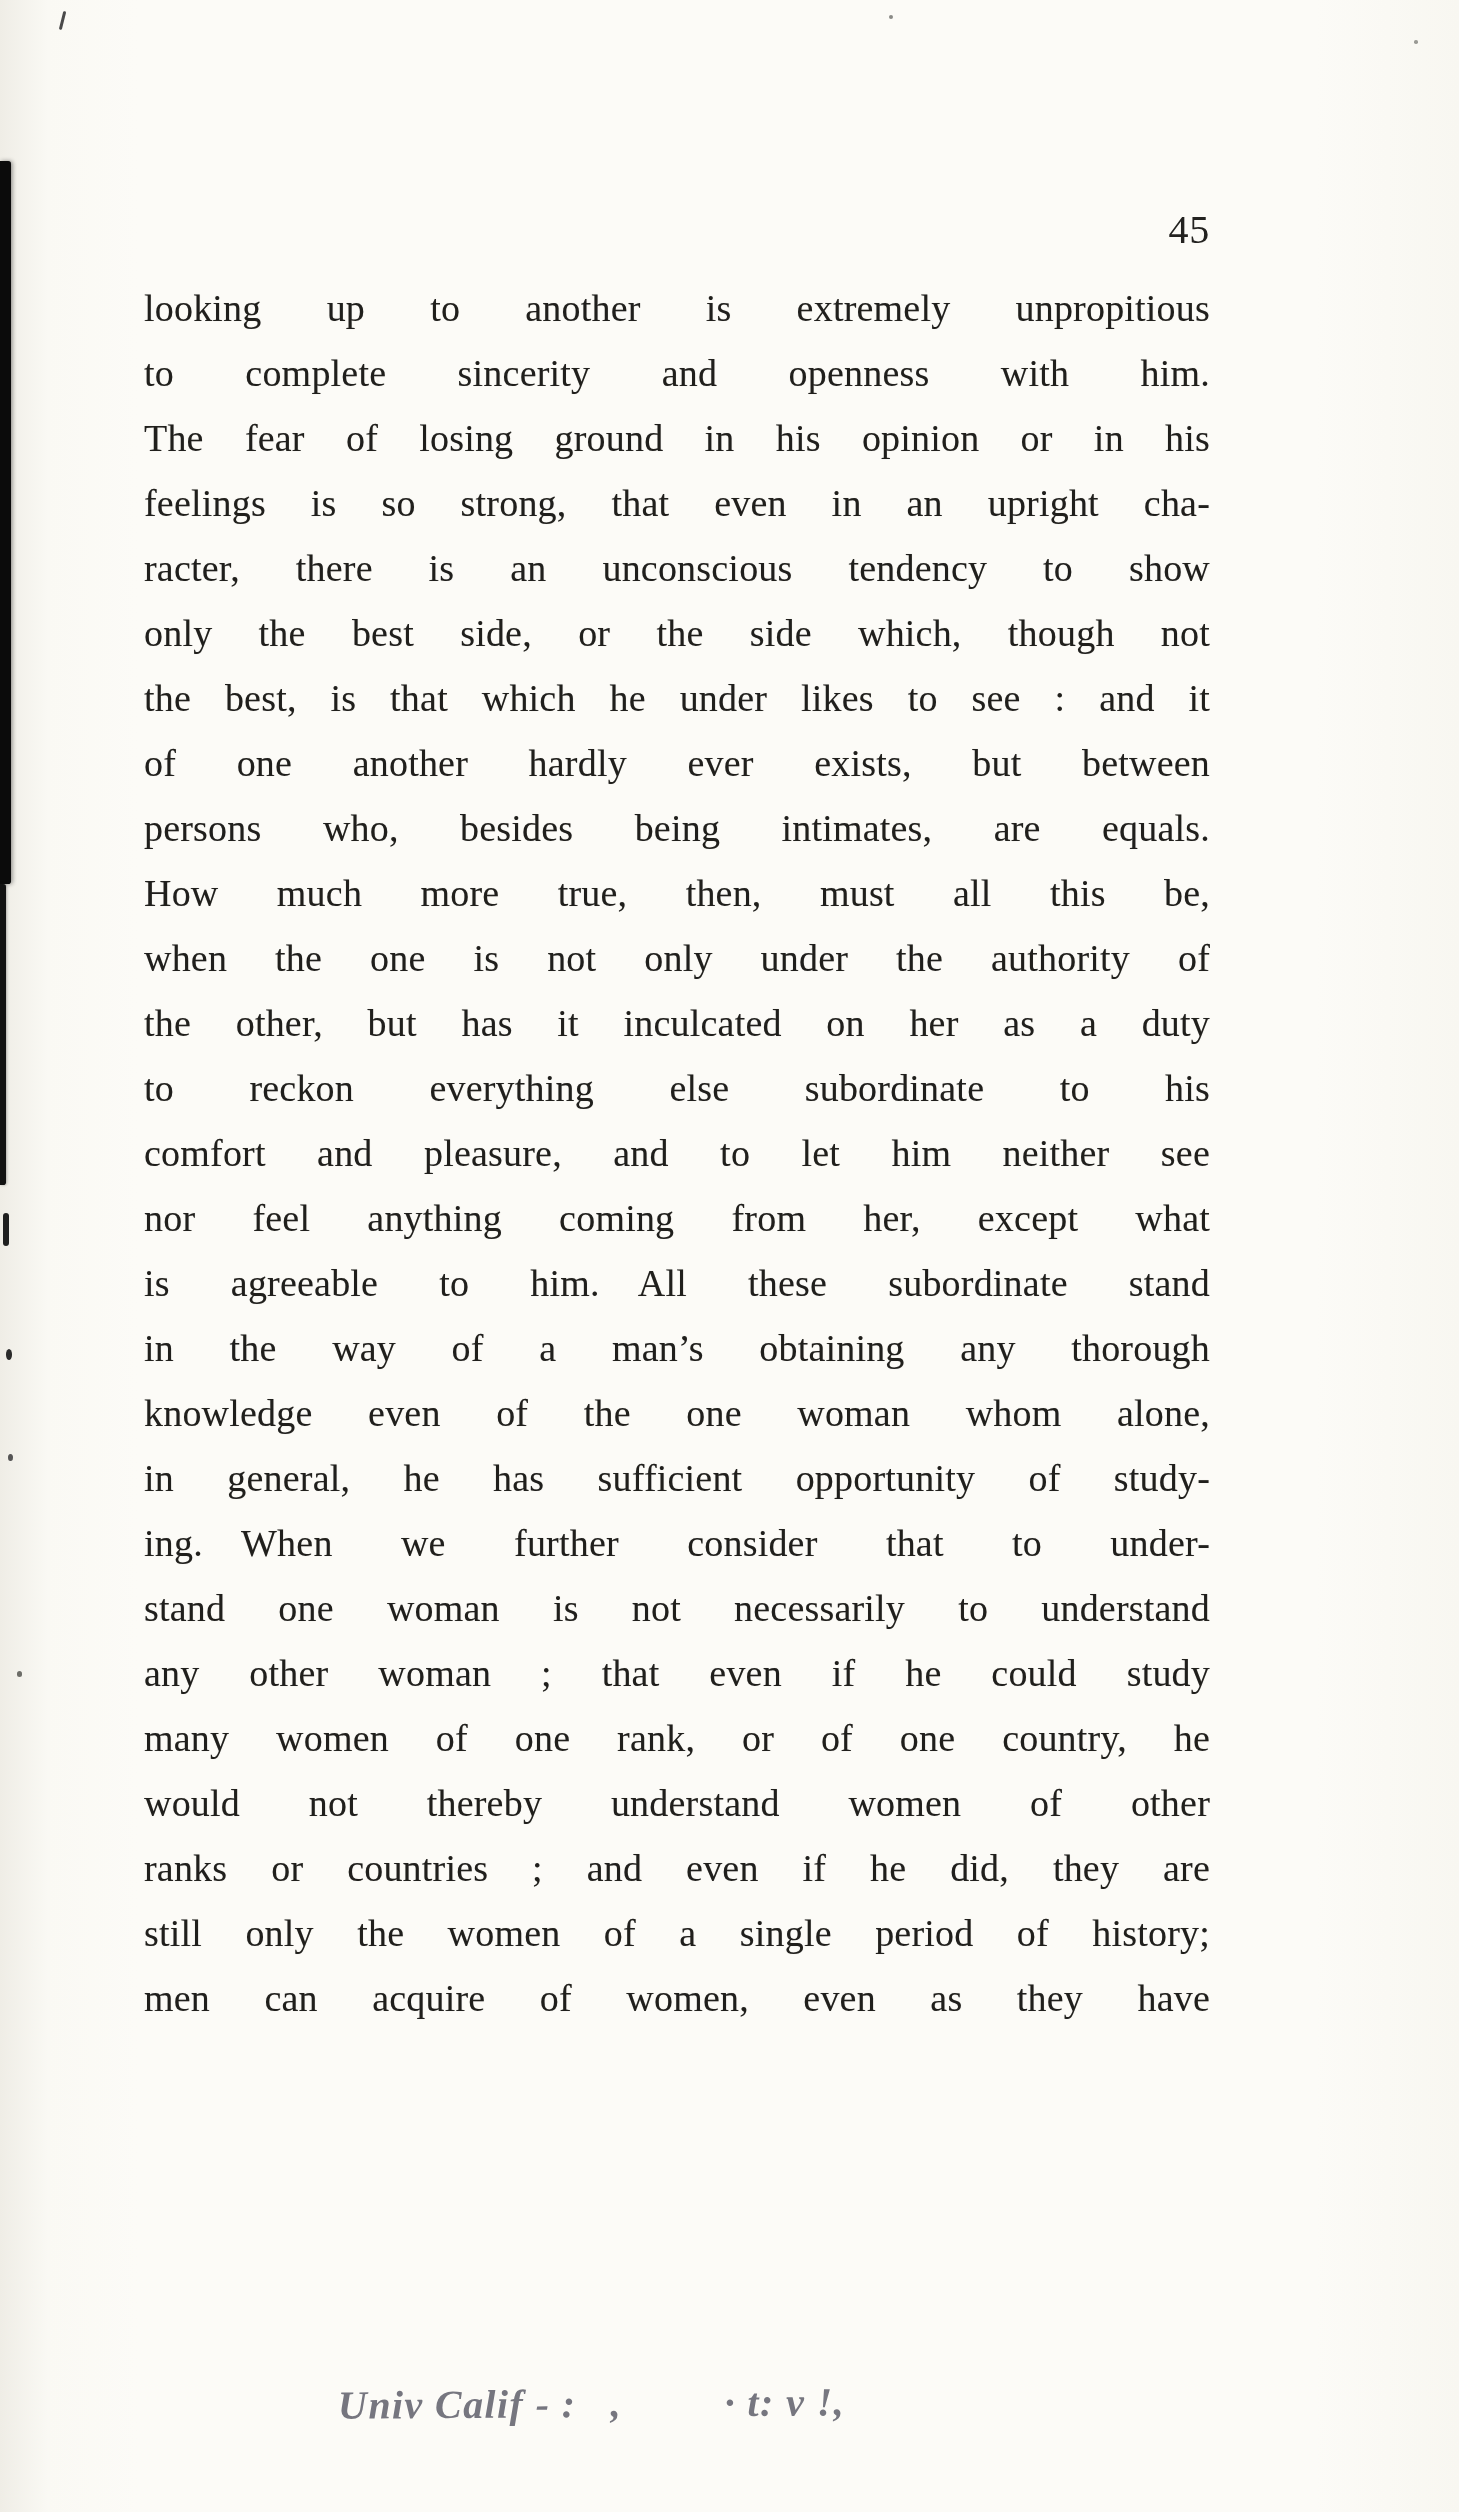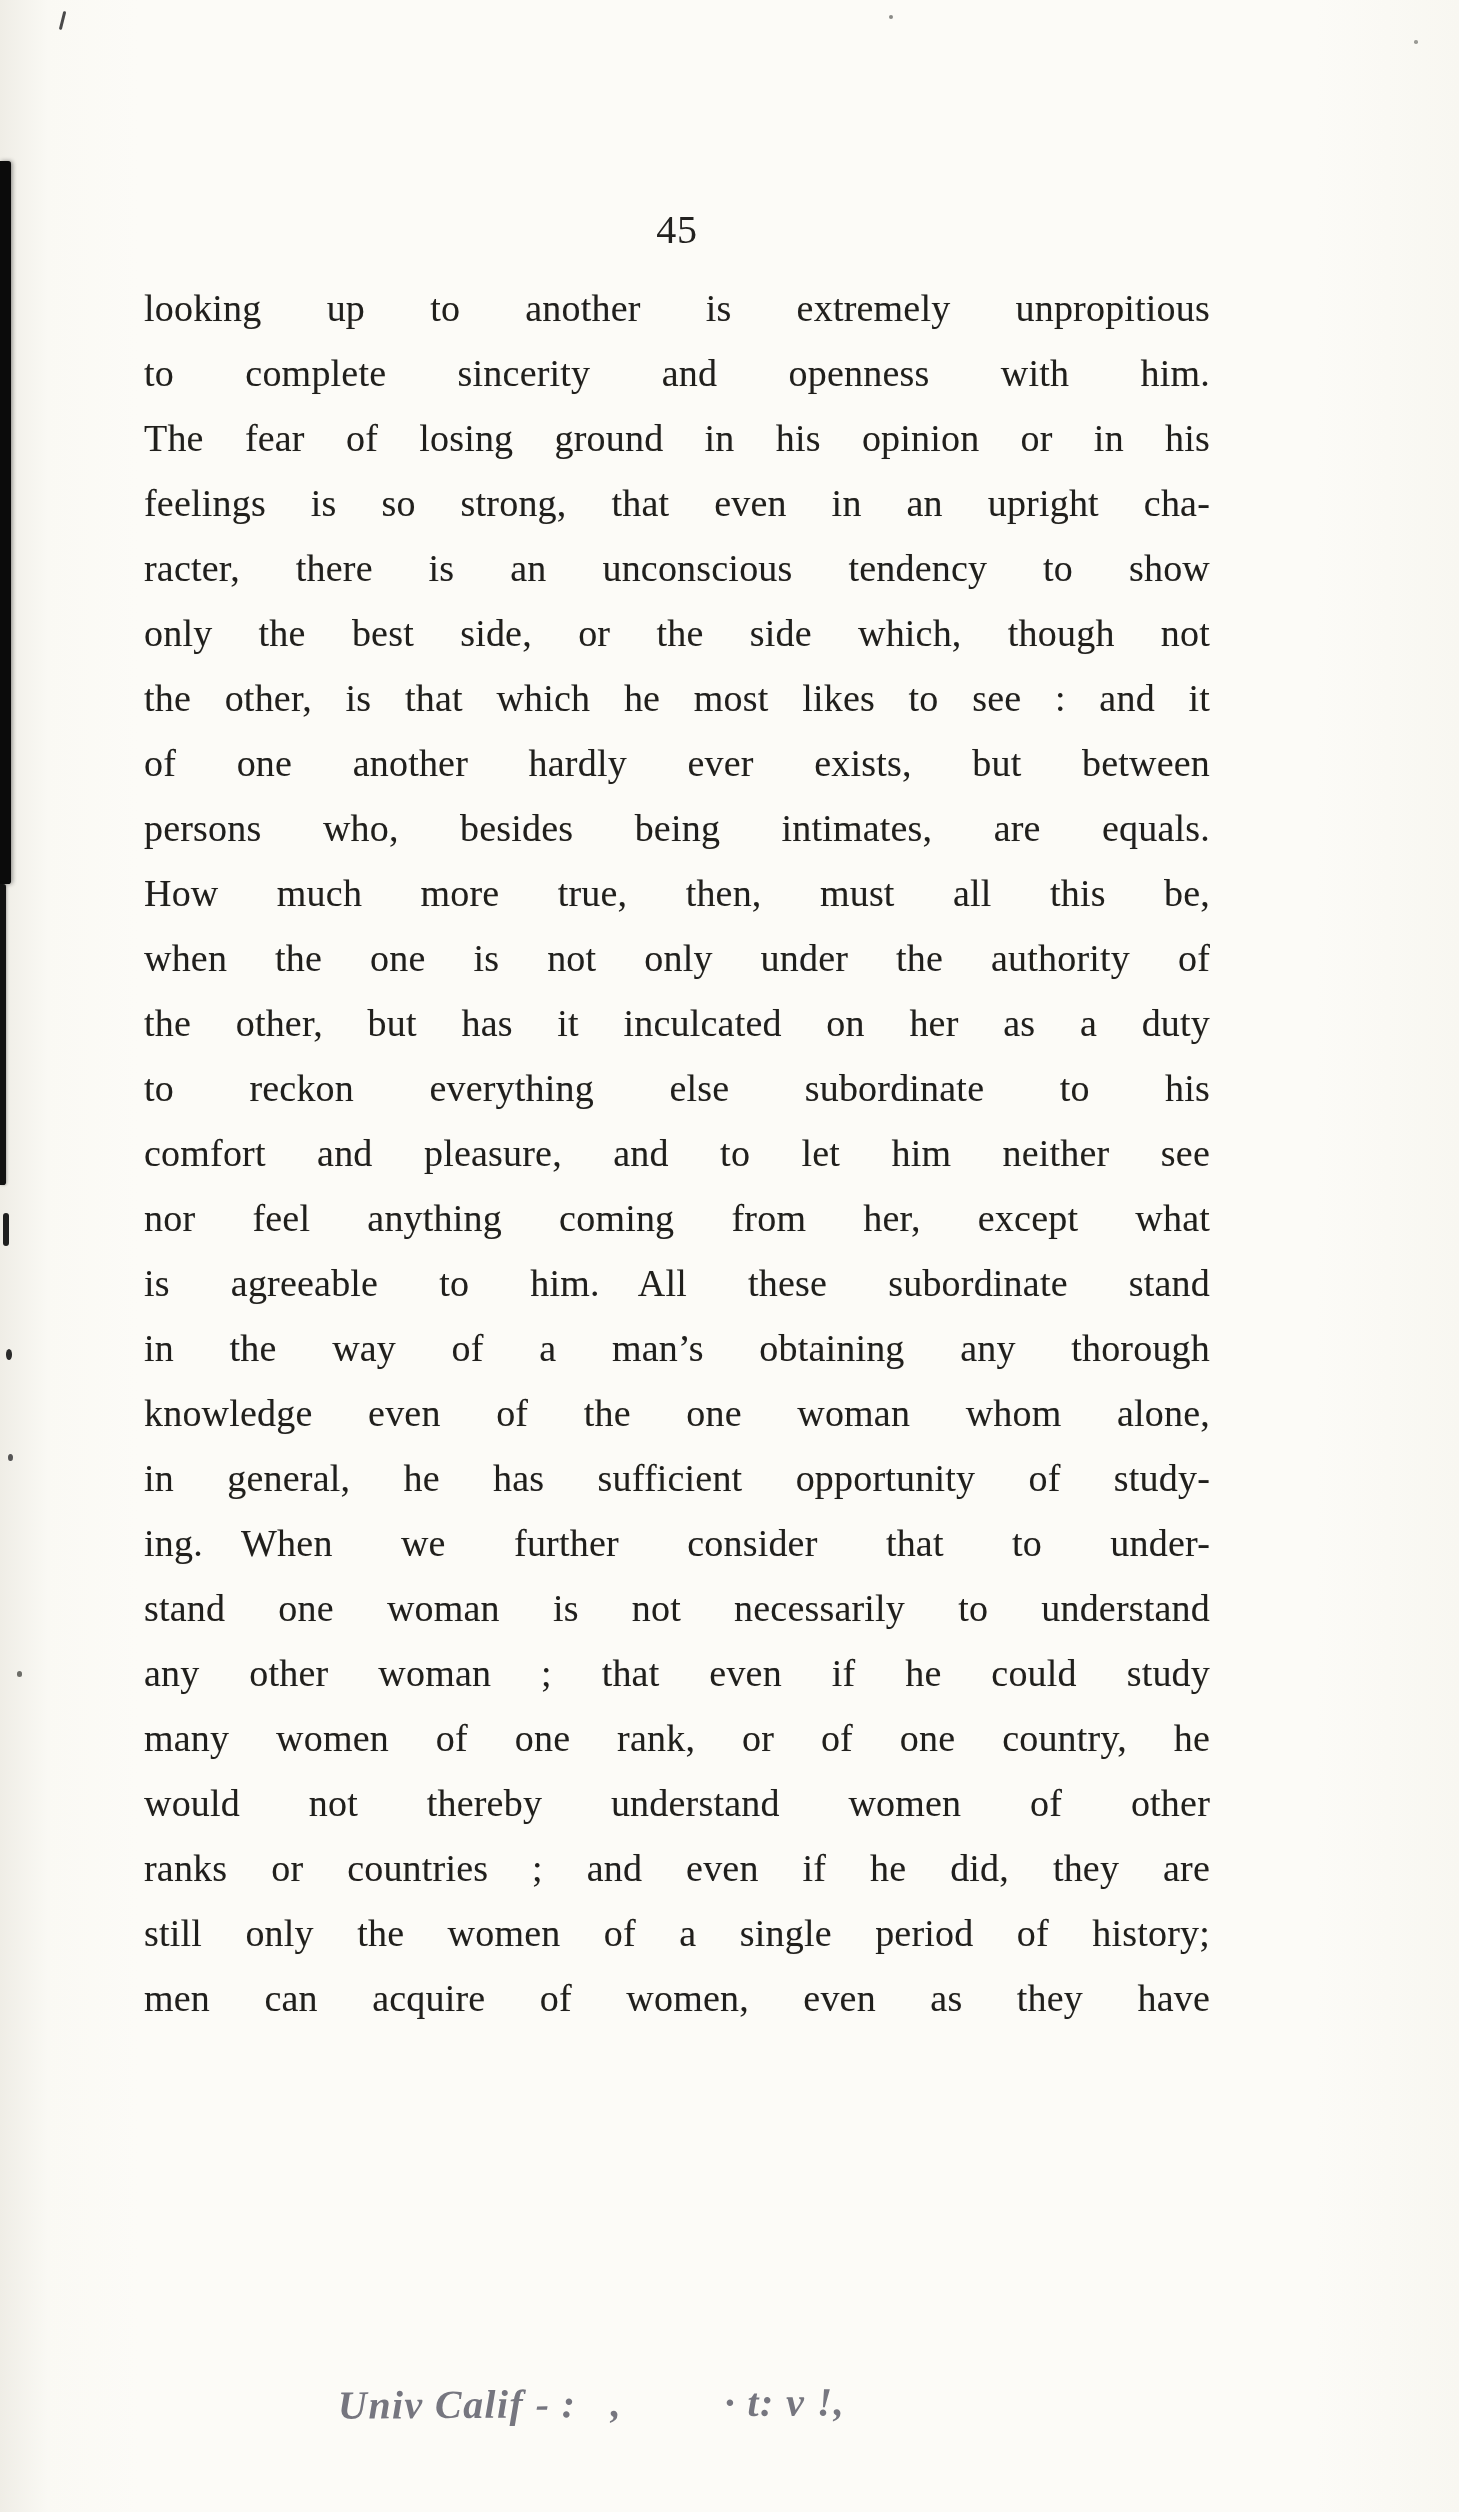--- a/index.html
+++ b/index.html
@@ -38,21 +38,21 @@
   .a3 { left: 8.3px; top: 1454px; width: 4.8px;  height: 7px; border-radius: 50%; background:#555; }
   .a4 { left: 61px; top: 11px;   width: 2.8px;  height: 19.4px; transform: rotate(14deg); border-radius: 1.4px; background:#4a4a4a; }
   .a5 { left: 889px; top: 15.2px; width: 4.2px;  height: 4.2px;  border-radius: 50%; background:#8a8a86; }
   .a6 { left: 1414px; top: 40px; width: 3.5px;  height: 3.5px;  border-radius: 50%; background:#9a9a95; }
   .a7 { left: 16.6px;  top: 1671px; width: 5.5px; height: 5.5px;  border-radius: 50%; background:#6d6d68; }
 
   .page-number {
     position: absolute;
     top: 206px; left: 144px;
     width: 1066px;
-    text-align: center;
+    text-align: right;
     font-size: 40px;
     letter-spacing: 0.7px;
     color: #232220;
   }
 
   .text-block {
     position: absolute;
     top: 276px; left: 144px;
     width: 1066px;
     font-size: 38px;
@@ -99,21 +99,21 @@
 
   <div class="page-number">45</div>
 
   <div class="text-block">
       <div class="line">looking up to another is extremely unpropitious</div>
       <div class="line">to complete sincerity and openness with him.</div>
       <div class="line">The fear of losing ground in his opinion or in his</div>
       <div class="line">feelings is so strong, that even in an upright cha-</div>
       <div class="line">racter, there is an unconscious tendency to show</div>
       <div class="line">only the best side, or the side which, though not</div>
-      <div class="line">the other, is that which he most likes to see : and it</div>
+      <div class="line">the best, is that which he under likes to see : and it</div>
       <div class="line">of one another hardly ever exists, but between</div>
       <div class="line">persons who, besides being intimates, are equals.</div>
       <div class="line">How much more true, then, must all this be,</div>
       <div class="line">when the one is not only under the authority of</div>
       <div class="line">the other, but has it inculcated on her as a duty</div>
       <div class="line">to reckon everything else subordinate to his</div>
       <div class="line">comfort and pleasure, and to let him neither see</div>
       <div class="line">nor feel anything coming from her, except what</div>
       <div class="line">is agreeable to him. All these subordinate stand</div>
       <div class="line">in the way of a man’s obtaining any thorough</div>

